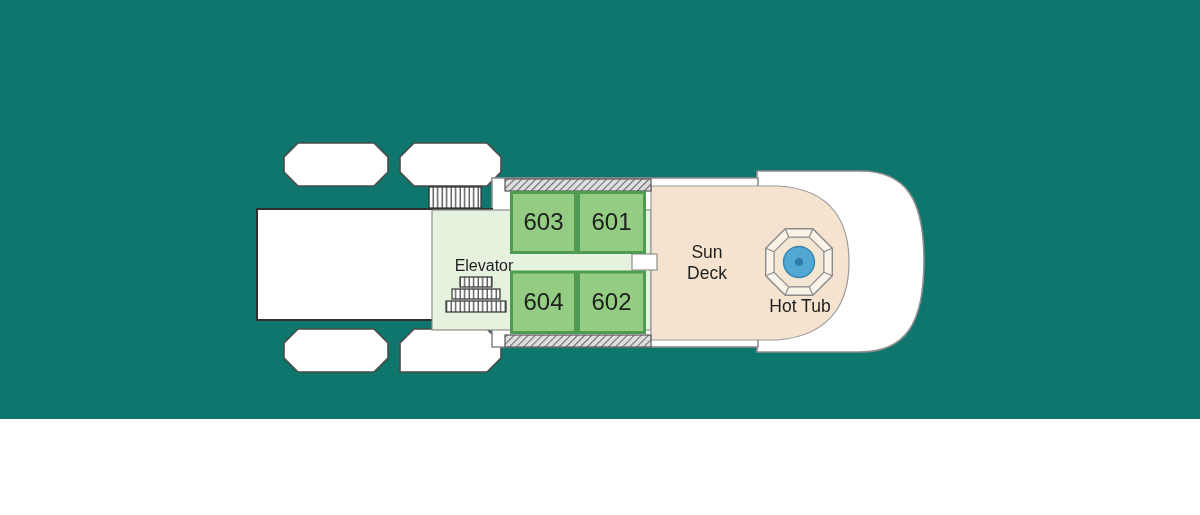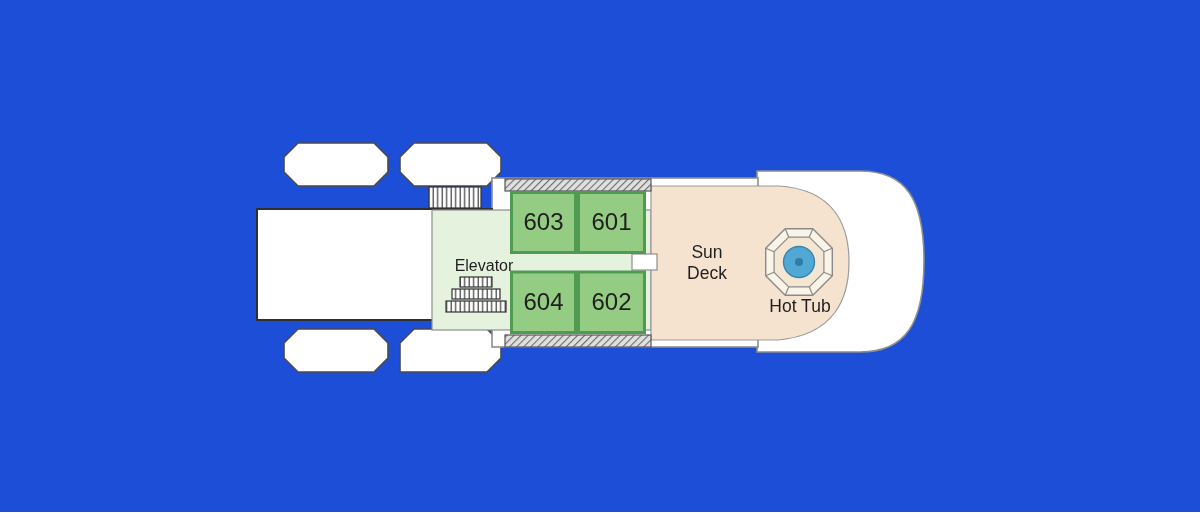--- a/index.html
+++ b/index.html
@@ -3,22 +3,22 @@
 <meta charset="utf-8">
 <style>
   html, body {
     margin: 0;
     padding: 0;
     background: #ffffff;
   }
   .stage {
     position: relative;
     width: 1200px;
-    height: 512px;
-    background: #1d4ed8;
+    height: 419px;
+    background: #0f766e;
     overflow: hidden;
     font-family: "Liberation Sans", sans-serif;
   }
   svg text {
     font-family: "Liberation Sans", "DejaVu Sans", sans-serif;
     fill: #1f1f1f;
   }
   .boat {
     fill: #ffffff;
     stroke: #4a4a4a;

